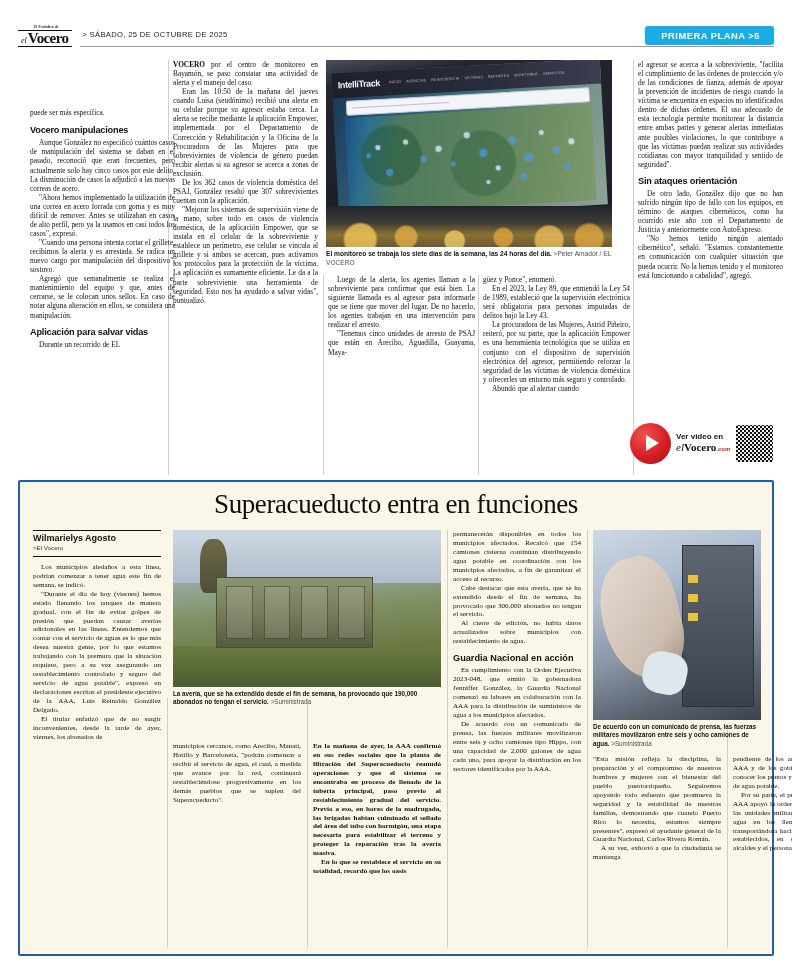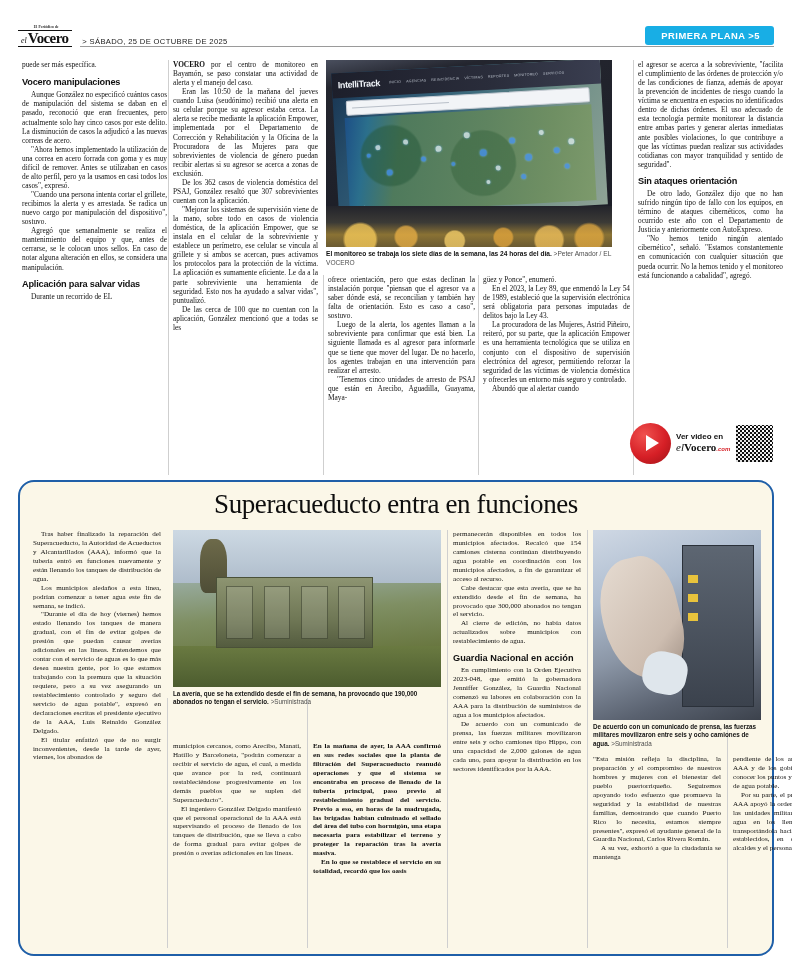--- a/index.html
+++ b/index.html
@@ -66,21 +66,21 @@
     font-weight: bold;
     color: #111;
     white-space: nowrap;
   }
   .masthead-rule {
     flex: 1;
     margin-left: 8px;
     border-bottom: 0.8px solid #9a9a9a;
     height: 16px;
     display: flex;
-    align-items: flex-end;
+    align-items: flex-start;
     padding-left: 2px;
   }
   .masthead-date {
     font-family: "Liberation Sans", sans-serif;
     font-size: 7.6px;
     letter-spacing: 0.35px;
     color: #1a1a1a;
   }
   .section-tag {
     position: absolute;
@@ -104,21 +104,21 @@
   .col {
     position: absolute;
     top: 0;
     width: 145px;
     font-size: 7.35px;
     line-height: 1.235;
     text-align: justify;
     hyphens: auto;
     -webkit-hyphens: auto;
   }
-  .col-1 { left: 4px; }
+  .col-1 { left: 12px; margin-top: 48px; }
   .col-2 { left: 155px; }
   .col-3 { left: 310px; width: 147px; top: 215px; }
   .col-4 { left: 465px; width: 147px; top: 215px; }
   .col-5 { left: 620px; width: 145px; }
 
   .col p {
     margin: 0;
     text-indent: 9px;
   }
   .col p.noindent { text-indent: 0; }
@@ -321,21 +321,21 @@
     border: 1px solid #fff;
   }
 
   
   .package {
     position: absolute;
     left: 18px; top: 480px;
     width: 756px; height: 476px;
     background: #fbf7e8;
     border: 2.4px solid #1f5fa8;
-    border-radius: 16px;
+    border-radius: 2px;
     box-sizing: border-box;
   }
   .package-title {
     text-align: center;
     font-family: "Liberation Serif", serif;
     font-size: 27px;
     line-height: 1;
     padding-top: 9px;
     color: #0e0e0e;
     letter-spacing: -0.4px;
@@ -512,25 +512,23 @@
       <p>Agregó que semanalmente se realiza el mantenimiento del equipo y que, antes de cerrarse, se le colocan unos sellos. En caso de notar alguna alteración en ellos, se considera una manipulación.</p>
       <h3 class="subhead">Aplicación para salvar vidas</h3>
       <p>Durante un recorrido de EL</p>
     </div>
 
     <div class="col col-2">
       <p class="noindent"><span class="bold-lead">VOCERO</span><span> por el centro de monitoreo en Bayamón, se paso constatar una actividad de alerta y el manejo del caso.</span></p>
       <p>Eran las 10:50 de la mañana del jueves cuando Luisa (seudónimo) recibió una alerta en su celular porque su agresor estaba cerca. La alerta se recibe mediante la aplicación Empower, implementada por el Departamento de Corrección y Rehabilitación y la Oficina de la Procuradora de las Mujeres para que sobrevivientes de violencia de género puedan recibir alertas si su agresor se acerca a zonas de exclusión.</p>
       <p>De los 362 casos de violencia doméstica del PSAJ, González resaltó que 307 sobrevivientes cuentan con la aplicación.</p>
       <p>"Mejorar los sistemas de supervisión viene de la mano, sobre todo en casos de violencia doméstica, de la aplicación Empower, que se instala en el celular de la sobreviviente y establece un perímetro, ese celular se vincula al grillete y si ambos se acercan, pues activamos los protocolos para la protección de la víctima. La aplicación es sumamente eficiente. Le da a la parte sobreviviente una herramienta de seguridad. Esto nos ha ayudado a salvar vidas", puntualizó.</p>
-      <p>De las cerca de 100 que no cuentan con la aplicación, González mencionó que a todas se les</p>
     </div>
 
     <div class="col col-3">
-      <p class="noindent">ofrece orientación, pero que estas declinan la instalación porque "piensan que el agresor va a saber dónde está, se reconcilian y también hay falta de orientación. Esto es caso a caso", sostuvo.</p>
       <p>Luego de la alerta, los agentes llaman a la sobreviviente para confirmar que está bien. La siguiente llamada es al agresor para informarle que se tiene que mover del lugar. De no hacerlo, los agentes trabajan en una intervención para realizar el arresto.</p>
       <p>"Tenemos cinco unidades de arresto de PSAJ que están en Arecibo, Aguadilla, Guayama, Maya-</p>
     </div>
 
     <div class="col col-4">
       <p class="noindent">güez y Ponce", enumeró.</p>
       <p>En el 2023, la Ley 89, que enmendó la Ley 54 de 1989, estableció que la supervisión electrónica será obligatoria para personas imputadas de delitos bajo la Ley 43.</p>
       <p>La procuradora de las Mujeres, Astrid Piñeiro, reiteró, por su parte, que la aplicación Empower es una herramienta tecnológica que se utiliza en conjunto con el dispositivo de supervisión electrónica del agresor, permitiendo reforzar la seguridad de las víctimas de violencia doméstica y ofrecerles un entorno más seguro y controlado.</p>
       <p>Abundó que al alertar cuando</p>
     </div>
@@ -607,21 +605,24 @@
 
     <div class="pkg-grid">
 
       <div class="vrule" style="left:134px; top:168px; height:250px;"></div>
       <div class="vrule" style="left:274px; top:168px; height:250px;"></div>
       <div class="vrule" style="left:414px; top:0; height:418px;"></div>
       <div class="vrule" style="left:554px; top:0; height:418px;"></div>
       <div class="vrule" style="left:694px; top:200px; height:218px;"></div>
 
       <div class="pcol pcol-1">
-        <p>Tras haber finalizado la reparación del Superacueducto, la Autoridad de Acueductos y Alcantarillados (AAA), informó que la tubería entró en funciones nuevamente y están llenando los tanques de distribución de agua.</p>
+        <div class="byline">
+          <div class="byline-name">Wilmarielys Agosto</div>
+          <div class="byline-org">&gt;El Vocero</div>
+        </div>
         <p>Los municipios aledaños a esta línea, podrían comenzar a tener agua este fin de semana, se indicó.</p>
         <p>"Durante el día de hoy (viernes) hemos estado llenando los tanques de manera gradual, con el fin de evitar golpes de presión que puedan causar averías adicionales en las líneas. Entendemos que contar con el servicio de aguas es lo que más desea nuestra gente, por lo que estamos trabajando con la premura que la situación requiere, pero a su vez asegurando un restablecimiento controlado y seguro del servicio de agua potable", expresó en declaraciones escritas el presidente ejecutivo de la AAA, Luis Reinaldo González Delgado.</p>
         <p>El titular enfatizó que de no surgir inconvenientes, desde la tarde de ayer, viernes, los abonados de</p>
       </div>
 
       <div class="pphoto pphoto-left">
         <div class="sky"></div>
         <div class="ground"></div>
         <div class="soldier"></div>
         <div class="truck-body">
@@ -631,21 +632,20 @@
           <div class="truck-panel" style="left:78%;"></div>
         </div>
       </div>
       <div class="pcap pcap-left">
         <span>La avería, que se ha extendido desde el fin de semana, ha provocado que 190,000 abonados no tengan el servicio.</span>
         <span class="credit">&gt;Suministrada</span>
       </div>
 
       <div class="pcol pcol-2">
         <p class="noindent">municipios cercanos, como Arecibo, Manatí, Hatillo y Barceloneta, "podrán comenzar a recibir el servicio de agua, el cual, a medida que avance por la red, continuará restableciéndose progresivamente en los demás pueblos que se suplen del Superacueducto".</p>
-        <p>El ingeniero González Delgado manifestó que el personal operacional de la AAA está supervisando el proceso de llenado de los tanques de distribución, que se lleva a cabo de forma gradual para evitar golpes de presión o averías adicionales en las líneas.</p>
       </div>
 
       <div class="pcol pcol-3">
         <p class="noindent">En la mañana de ayer, la AAA confirmó en sus redes sociales que la planta de filtración del Superacueducto reanudó operaciones y que el sistema se encontraba en proceso de llenado de la tubería principal, paso previo al restablecimiento gradual del servicio. Previo a eso, en horas de la madrugada, las brigadas habían culminado el sellado del área del tubo con hormigón, una etapa necesaria para estabilizar el terreno y proteger la reparación tras la avería masiva.</p>
         <p>En lo que se restablece el servicio en su totalidad, recordó que los oasis</p>
       </div>
 
       <div class="pcol pcol-4">
         <p class="noindent">permanecerán disponibles en todos los municipios afectados. Recalcó que 154 camiones cisterna continúan distribuyendo agua potable en coordinación con los municipios afectados, a fin de garantizar el acceso al recurso.</p>
         <p>Cabe destacar que esta avería, que se ha extendido desde el fin de semana, ha provocado que 300,000 abonados no tengan el servicio.</p>

